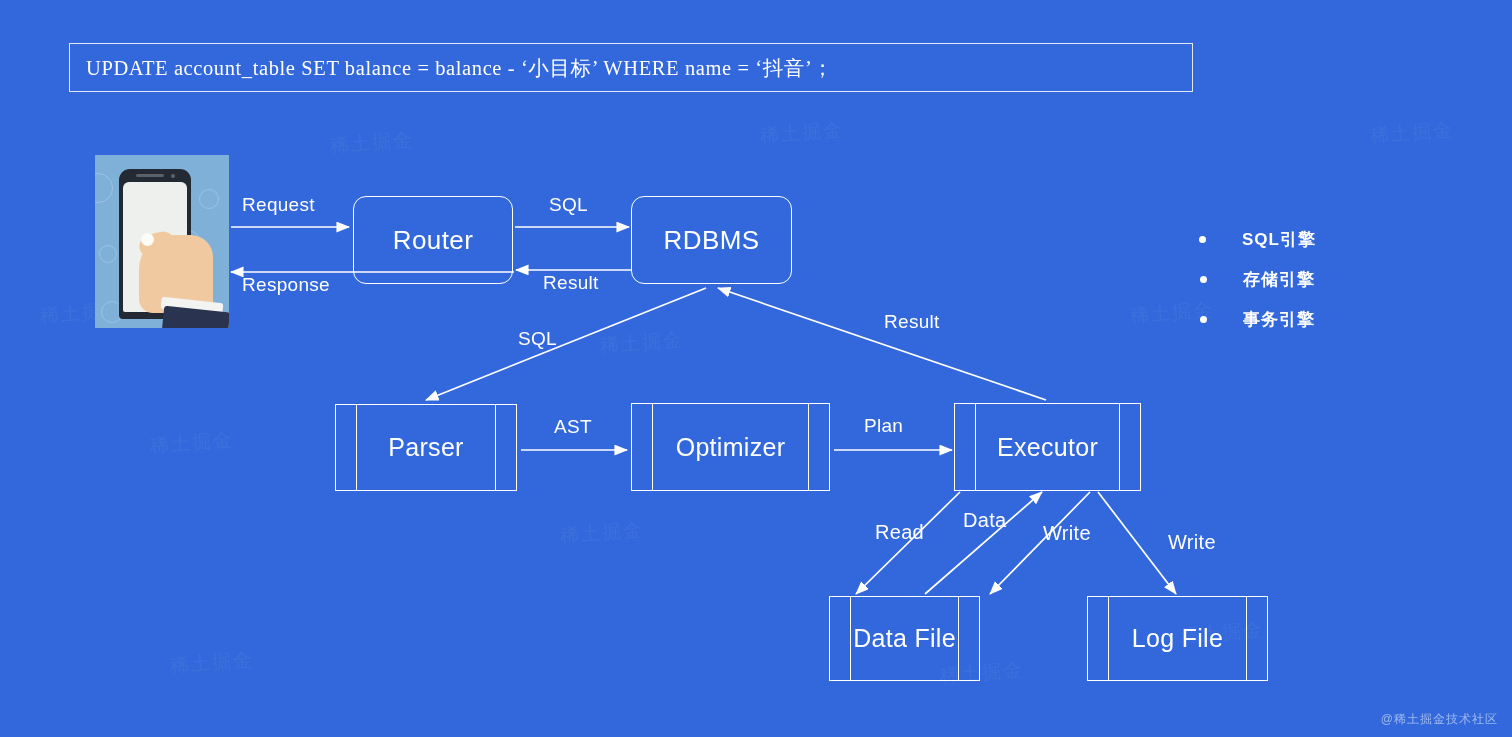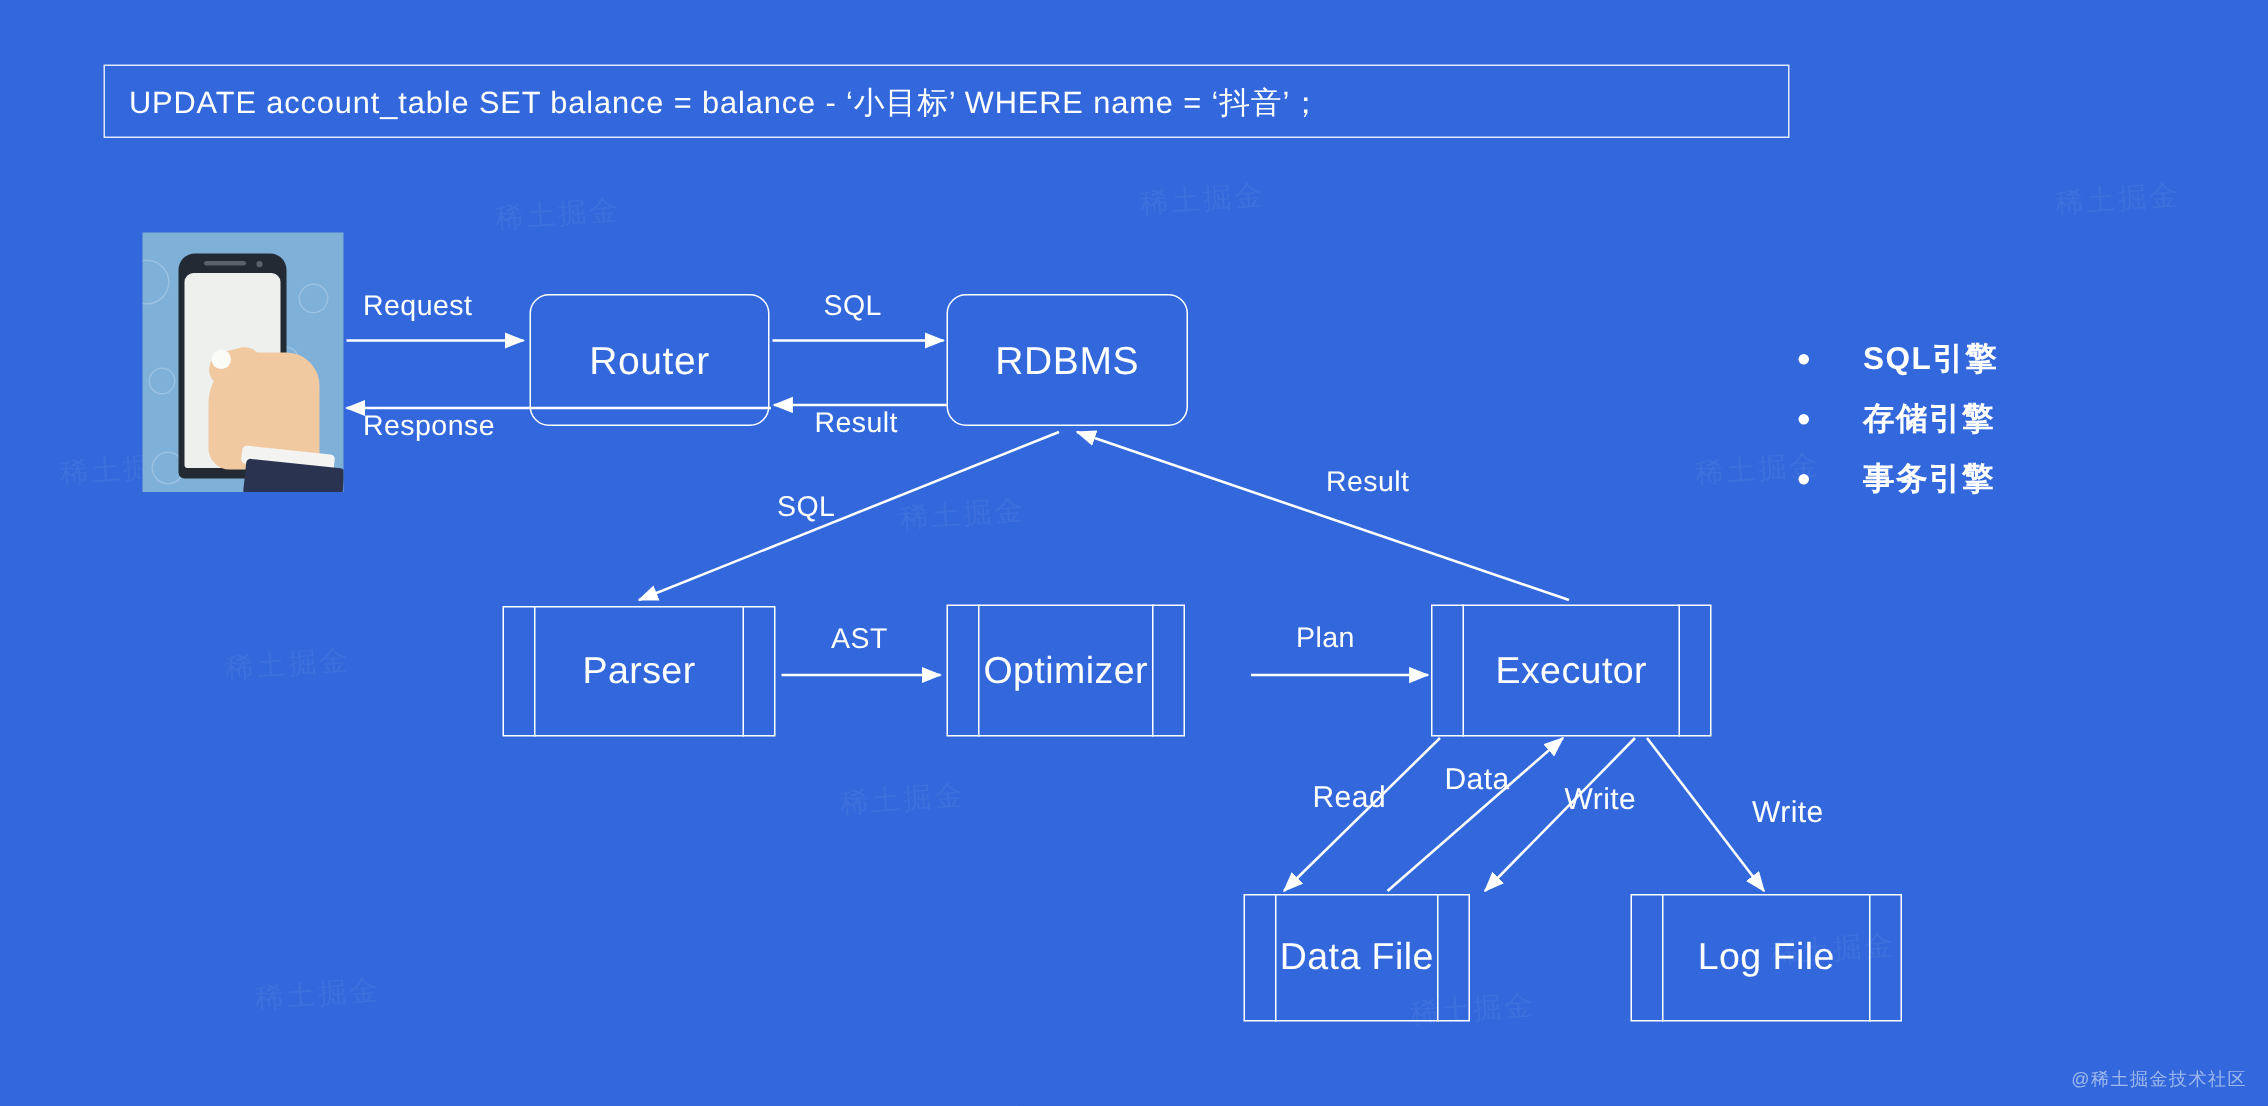--- a/index.html
+++ b/index.html
@@ -42,21 +42,21 @@
     width: 1124px;
     height: 49px;
     border: 1px solid rgba(255,255,255,0.85);
     box-sizing: border-box;
     display: flex;
     align-items: center;
     z-index: 3;
   }
   #sql-text {
     padding-left: 16px;
-    font-family: Liberation Sans, sans-serif;
+    font-family: Liberation Serif, serif;
     font-size: 20.5px;
     letter-spacing: 0.6px;
     white-space: nowrap;
     color: #ffffff;
   }
 
   
   #phone-illustration {
     position: absolute;
     left: 95px;
@@ -217,23 +217,24 @@
   #engine-list {
     position: absolute;
     left: 1199px;
     top: 219px;
     z-index: 3;
   }
   .engine-item {
     display: flex;
     align-items: center;
     height: 40px;
-    font-size: 21px;
+    font-size: 17px;
     letter-spacing: 1px;
     font-weight: 600;
+    justify-content: center;
   }
   .engine-dot {
     width: 7px;
     height: 7px;
     background: #ffffff;
     border-radius: 50%;
     margin-right: 36px;
   }
 
   
@@ -328,21 +329,21 @@
   </div>
 
   <div class="node-round" style="left:631px; top:196px; width:161px; height:88px;">
     <span>RDBMS</span>
   </div>
 
   <div class="node-comp" style="left:335px; top:404px; width:182px; height:87px;">
     <span>Parser</span>
   </div>
 
-  <div class="node-comp" style="left:631px; top:403px; width:159px; height:88px;">
+  <div class="node-comp" style="left:631px; top:403px; width:199px; height:88px;">
     <span>Optimizer</span>
   </div>
 
   <div class="node-comp" style="left:954px; top:403px; width:187px; height:88px;">
     <span>Executor</span>
   </div>
 
   <div class="node-comp" style="left:829px; top:596px; width:151px; height:85px;">
     <span>Data File</span>
   </div>

